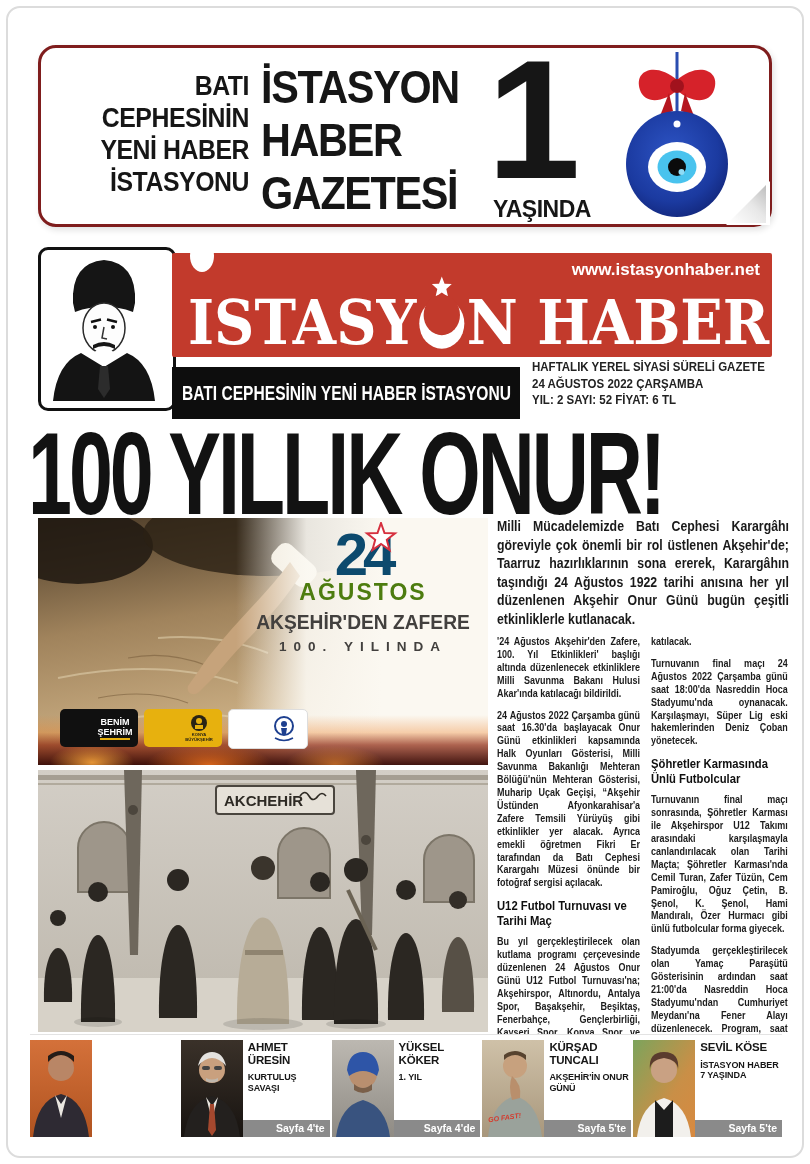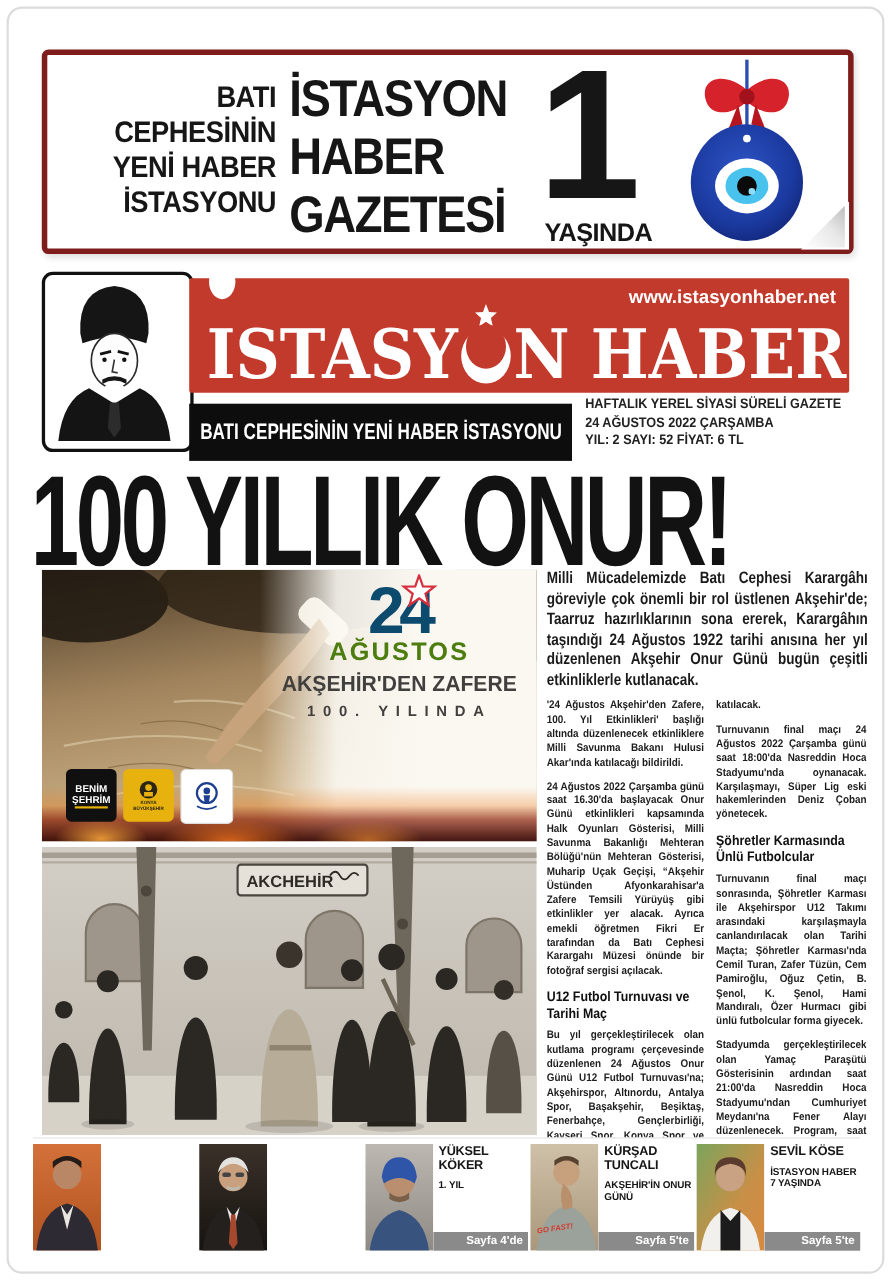--- a/index.html
+++ b/index.html
@@ -2,21 +2,21 @@
 <html><head>
 <meta charset="utf-8">
 <style>
   html,body{margin:0;padding:0;background:#fff;}
   .page{position:relative;width:810px;height:1164px;background:#fff;overflow:hidden;
         font-family:"Liberation Sans",sans-serif;color:#161616;}
   .page-edge{position:absolute;left:6px;top:6px;right:6px;bottom:6px;border:2px solid #dcdcdc;
              border-radius:14px;pointer-events:none;}
   
   .banner{position:absolute;left:38px;top:45px;width:728px;height:176px;background:#fff;
-          border:5px solid #7f1d1d;border-radius:6px;box-shadow:2px 3px 6px rgba(0,0,0,.12);}
+          border:3px solid #7f1d1d;border-radius:18px;box-shadow:2px 3px 6px rgba(0,0,0,.12);}
   .banner-left{position:absolute;left:26px;top:22px;width:182px;text-align:right;
                font-weight:bold;font-size:27px;line-height:32px;letter-spacing:-.5px;
                transform:scaleX(.92);transform-origin:right center;}
   .banner-center{position:absolute;left:220px;top:12px;font-weight:bold;font-size:47px;
                  line-height:53px;letter-spacing:-1.5px;transform:scaleX(.88);transform-origin:left top;}
   .banner-one{position:absolute;left:446px;top:-12px;font-weight:bold;font-size:168px;line-height:1;}
   .banner-age{position:absolute;left:452px;top:148px;font-weight:bold;font-size:23px;letter-spacing:-.5px;}
   .banner-curl{position:absolute;right:-1px;bottom:-1px;width:44px;height:44px;}
   
   .portrait{position:absolute;left:38px;top:247px;width:132px;height:158px;border:3px solid #111;
@@ -42,22 +42,22 @@
                 background:linear-gradient(to right,rgba(252,250,244,0),rgba(252,250,244,.9) 28%,#fbf8f1 58%);}
   .poster-content{position:absolute;right:6px;top:8px;width:238px;text-align:center;}
   .poster-num{position:relative;display:inline-block;font-weight:bold;font-size:60px;line-height:.95;
               letter-spacing:-5px;color:#0c4a6e;}
   .poster-star{position:absolute;left:52%;top:-4px;}
   .poster-month{font-weight:bold;font-size:23px;letter-spacing:2px;color:#4d7c0f;margin-top:-4px;}
   .poster-sub{font-weight:bold;font-size:20px;color:#42403e;margin-top:5px;letter-spacing:0;
               transform:scaleX(.96);transform-origin:center;}
   .poster-year{font-weight:bold;font-size:13.5px;color:#42403e;margin-top:5px;letter-spacing:7px;}
   .badges{position:absolute;left:22px;bottom:16px;display:flex;gap:6px;}
-  .badge{width:46px;height:48px;border-radius:5px;display:flex;flex-direction:column;
-         align-items:center;justify-content:center;}
+  .badge{width:46px;height:38px;border-radius:5px;display:flex;flex-direction:column;
+         align-items:center;justify-content:center;padding-left:32px;}
   .badge1{background:#101010;color:#fff;font-weight:bold;font-size:9px;line-height:10px;}
   .badge1 .ul{width:30px;height:2px;background:#e7b10e;margin-top:1px;}
   .badge2{background:#e7b10e;color:#2a2415;font-weight:bold;font-size:4.2px;line-height:5px;text-align:center;}
   .badge3{background:#fff;border:1px solid #ddd;}
   .fireband{position:absolute;left:0;right:0;bottom:0;height:50px;
     background:
       radial-gradient(60px 26px at 12% 95%,rgba(255,170,60,.85),transparent 70%),
       radial-gradient(90px 30px at 38% 100%,rgba(250,120,30,.8),transparent 70%),
       radial-gradient(70px 26px at 66% 98%,rgba(255,150,50,.6),transparent 70%),
       linear-gradient(to top,rgba(55,8,4,.95),rgba(140,35,10,.7) 40%,rgba(235,125,35,.35) 65%,transparent);}
@@ -342,20 +342,25 @@
           <circle cx="31" cy="30" r="13" fill="#c9a07e"></circle>
           <path d="M17,26 Q20,12 31,12 Q42,12 45,26 Q38,18 31,18 Q24,18 17,26 Z" fill="#e4e2df"></path>
           <rect x="21" y="26" width="8" height="4" rx="2" fill="#444"></rect>
           <rect x="33" y="26" width="8" height="4" rx="2" fill="#444"></rect>
           <path d="M25,38 Q31,41 37,38 L37,41 Q31,44 25,41 Z" fill="#bfb8ae"></path>
           <path d="M3,97 Q7,62 31,56 Q55,62 59,97 Z" fill="#23201e"></path>
           <path d="M25,57 L31,66 L37,57 L31,80 Z" fill="#e9e6e0"></path>
           <path d="M29,64 L33,64 L35,90 L31,96 L27,90 Z" fill="#a5482e"></path>
         </svg>
       </div>
+      <div class="tbody">
+        <div class="tname">AHMET ÜRESİN</div>
+        <div class="ttitle">KURTULUŞ SAVAŞI</div>
+        <div class="tbar">Sayfa 4'te</div>
+      </div>
     </div>
 
     <div class="teaser">
       <div class="tphoto">
         <svg width="62" height="97" viewBox="0 0 62 97">
           <defs>
               <linearGradient id="t3" x1="0" y1="0" x2="0" y2="1">
             <stop offset="0%" stop-color="#bcb8b1"></stop>
                 <stop offset="100%" stop-color="#8f8b84"></stop>
               </linearGradient>

